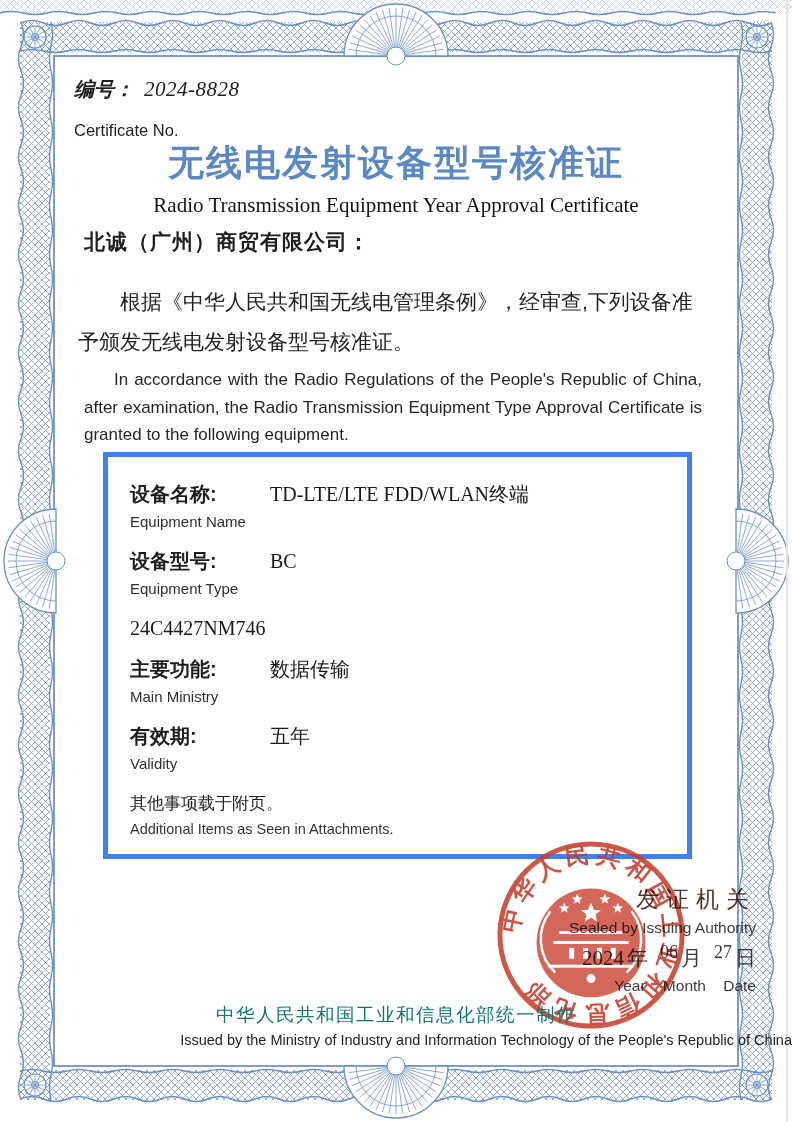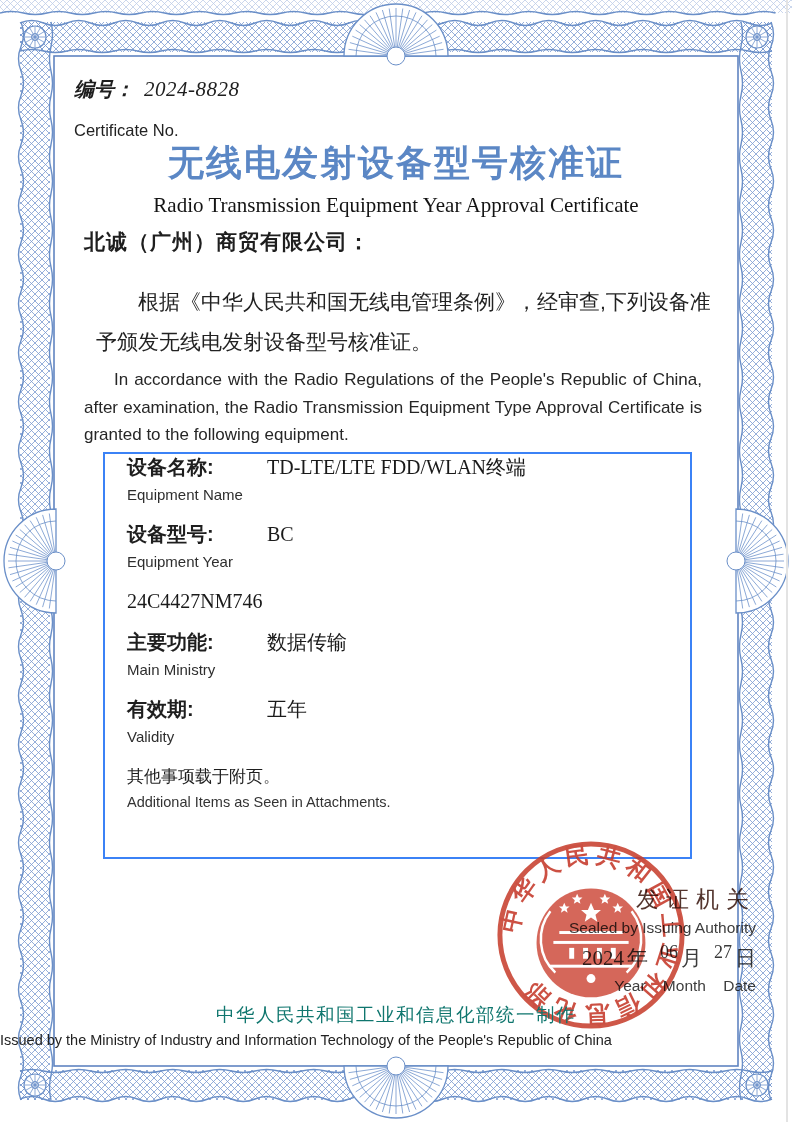--- a/index.html
+++ b/index.html
@@ -13,27 +13,27 @@
   .certno .cn{font-size:20px;font-weight:700;}
   .certno .val{font-family:"Liberation Serif",serif;font-size:21px;letter-spacing:.5px;}
   .certno .en{font-size:16.5px;margin-top:18px;color:#222;}
   
   .title{left:0;top:139px;width:792px;text-align:center;
          font-family:"Liberation Serif",serif;font-weight:700;font-size:36px;
          color:#5b87c5;letter-spacing:2px;}
   .subtitle{left:0;top:193px;width:792px;text-align:center;
             font-family:"Liberation Serif",serif;font-size:21px;color:#141414;}
   .addressee{left:84px;top:228px;font-size:21px;font-weight:700;letter-spacing:1px;}
-  .cnpara{left:96px;top:282px;width:624px;font-size:21px;line-height:40px;
+  .cnpara{left:78px;top:282px;width:624px;font-size:21px;line-height:40px;
           text-indent:42px;font-weight:500;color:#222;}
   .enpara{left:84px;top:366px;width:618px;font-size:17px;line-height:27.5px;
           text-indent:30px;text-align:justify;color:#262626;}
   
-  .box{left:103px;top:452px;width:589px;height:407px;border:2px solid #3b82f6;
-       box-sizing:border-box;padding:0 18px 0 22px;background:transparent;}
+  .box{left:103px;top:452px;width:589px;height:407px;border:5px solid #3b82f6;
+       box-sizing:border-box;padding:24px 18px 0 22px;background:transparent;}
   .field-row{display:grid;grid-template-columns:140px 1fr;margin-bottom:16px;}
   .f-cn{font-size:20px;font-weight:700;line-height:26px;}
   .f-en{font-size:15px;line-height:20px;margin-top:5px;color:#2e2e2e;}
   .f-value{font-family:"Liberation Serif",serif;font-size:20px;line-height:24px;
            padding-top:1px;color:#1a1a1a;}
   .note-cn{font-size:17px;font-weight:500;margin-top:18px;}
   .note-en{font-size:14.5px;margin-top:6px;color:#333;}
   
   .seal-svg{left:492px;top:836px;width:198px;height:198px;}
   .seal-overlay{left:476px;top:884px;width:280px;text-align:right;
@@ -41,21 +41,21 @@
   .seal-overlay .l1{font-size:23px;letter-spacing:7px;font-weight:500;color:#53352e;}
   .seal-overlay .l2{font-size:15.5px;color:#3d3d3d;margin-top:4px;}
   .seal-overlay .l3{margin-top:7px;font-size:21px;color:#3a3a3a;}
   .seal-overlay .l3 .num{font-family:"Liberation Serif",serif;}
   .seal-overlay .l3 .raised{position:relative;top:-7px;font-size:18px;margin-left:12px;}
   .seal-overlay .l3 .cjk{margin-left:3px;}
   .seal-overlay .l4{font-size:15.5px;color:#3d3d3d;margin-top:5px;word-spacing:13px;}
   
   .footer-cn{left:0;top:1002px;width:792px;text-align:center;font-size:18.5px;
              font-weight:500;letter-spacing:1.5px;color:#0f766e;}
-  .footer-en{left:0;top:1032px;width:792px;text-align:left;font-size:14.5px;color:#222;}
+  .footer-en{left:0;top:1032px;width:792px;text-align:right;font-size:14.5px;color:#222;}
   .edge-shadow{left:786px;top:0;width:2px;height:1122px;background:#e3e3e3;}
 </style>
 </head>
 <body>
 
 <div class="page">
 
   <svg class="abs" id="frame-svg" width="792" height="1122" viewBox="0 0 792 1122" style="left:0;top:0;">
     <defs>
       <pattern id="lat" width="7" height="7" patternUnits="userSpaceOnUse">
@@ -164,21 +164,21 @@
       <div>
         <div class="f-cn">设备名称:</div>
         <div class="f-en">Equipment Name</div>
       </div>
       <div class="f-value">TD-LTE/LTE FDD/WLAN终端</div>
     </div>
 
     <div class="field-row">
       <div>
         <div class="f-cn">设备型号:</div>
-        <div class="f-en">Equipment Year</div>
+        <div class="f-en">Equipment Type</div>
       </div>
       <div class="f-value">BC</div>
     </div>
 
     <div class="field-row">
       <div class="f-value">24C4427NM746</div>
     </div>
 
     <div class="field-row">
       <div>

